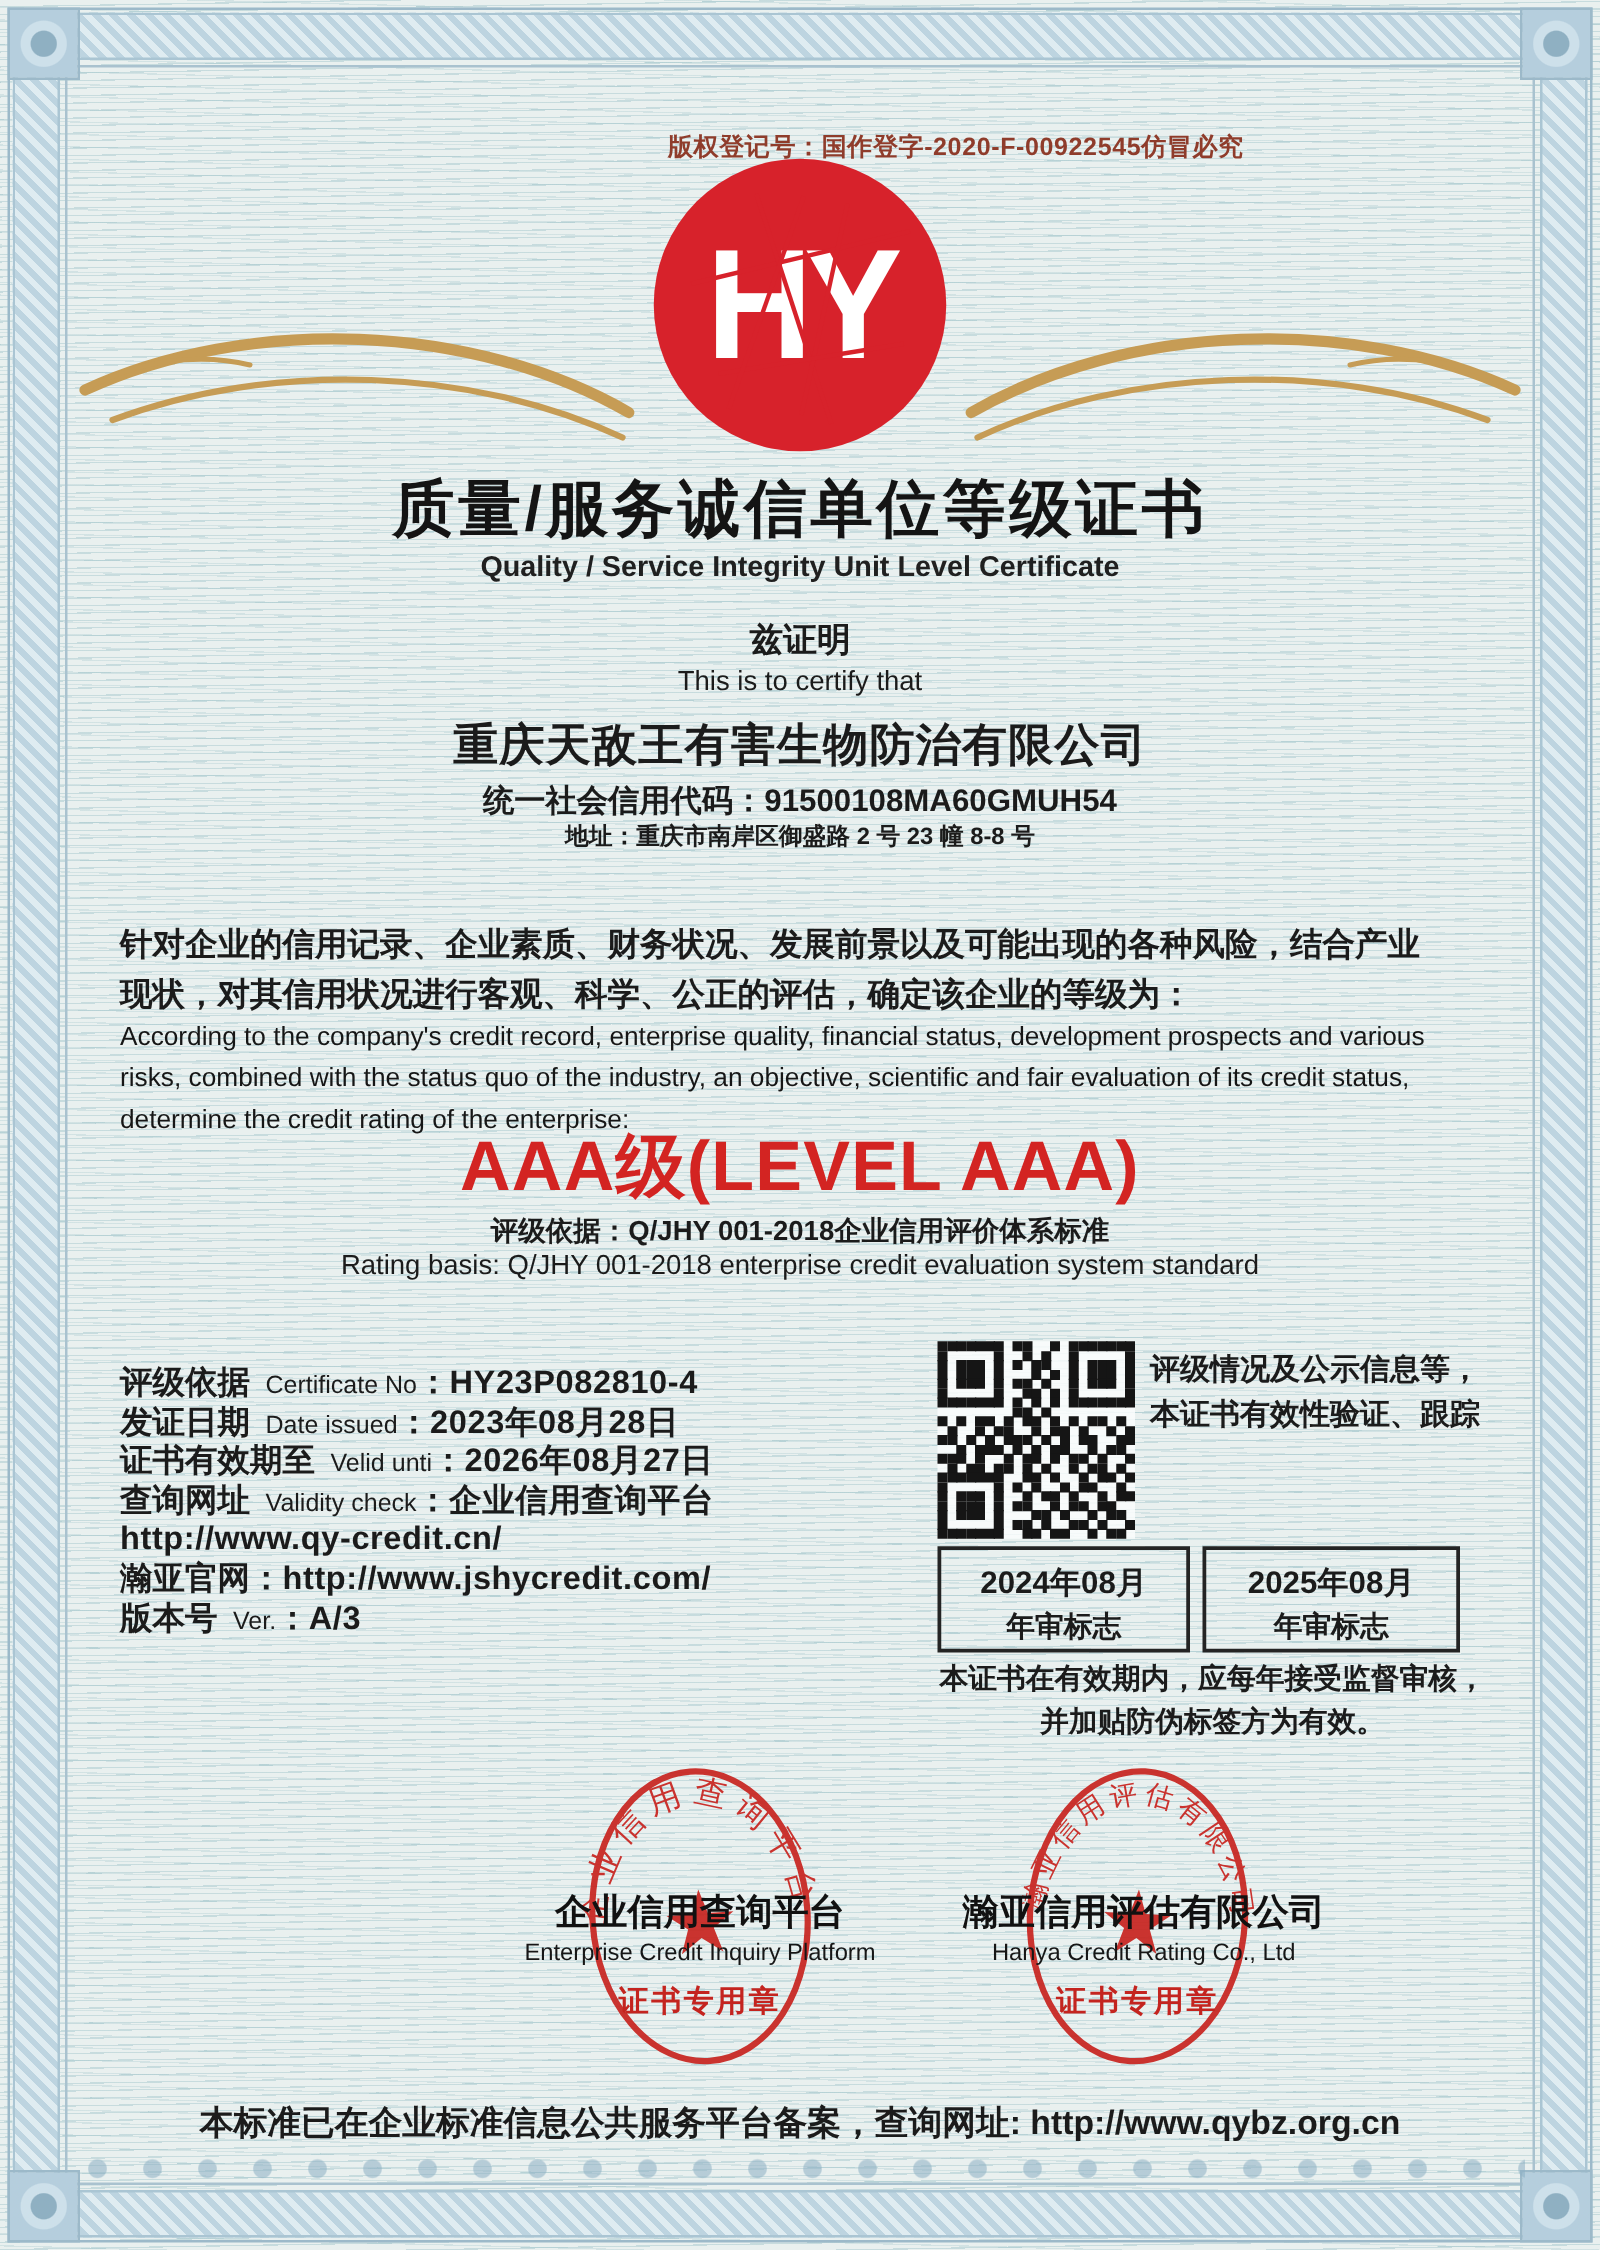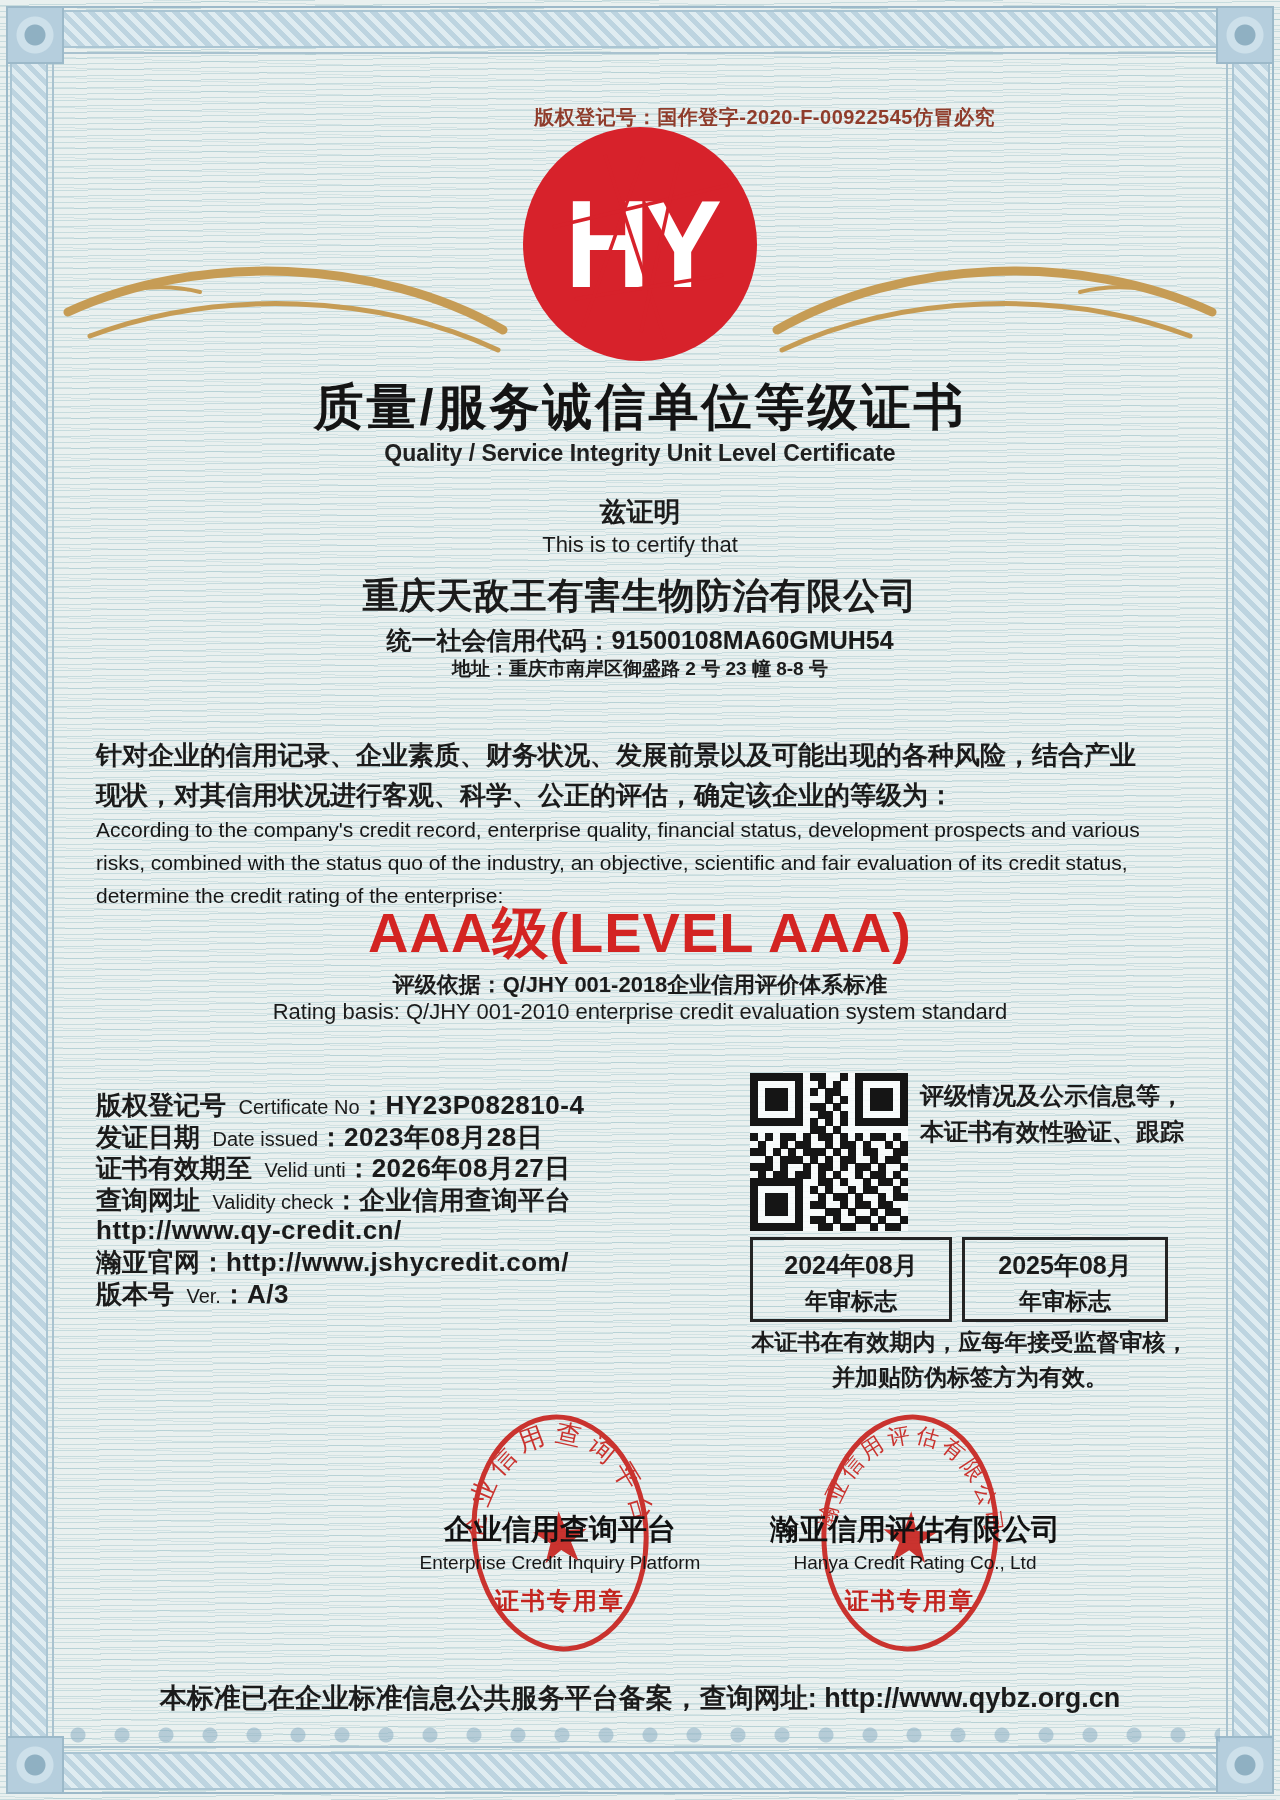--- a/index.html
+++ b/index.html
@@ -137,24 +137,24 @@
 <div class="a ctr addr-line">地址：重庆市南岸区御盛路 2 号 23 幢 8-8 号</div>
 
 <div class="a para-cn p-cn1">针对企业的信用记录、企业素质、财务状况、发展前景以及可能出现的各种风险，结合产业</div>
 <div class="a para-cn p-cn2">现状，对其信用状况进行客观、科学、公正的评估，确定该企业的等级为：</div>
 <div class="a para-en p-en1">According to the company's credit record, enterprise quality, financial status, development prospects and various</div>
 <div class="a para-en p-en2">risks, combined with the status quo of the industry, an objective, scientific and fair evaluation of its credit status,</div>
 <div class="a para-en p-en3">determine the credit rating of the enterprise:</div>
 
 <div class="a ctr level">AAA级(LEVEL AAA)</div>
 <div class="a ctr basis-cn">评级依据：Q/JHY 001-2018企业信用评价体系标准</div>
-<div class="a ctr basis-en">Rating basis: Q/JHY 001-2010 enterprise credit evaluation system standard</div>
+<div class="a ctr basis-en">Rating basis: Q/JHY 001-2018 enterprise credit evaluation system standard</div>
 
 <div class="a info-line il0">
-  <span class="lbl-cn">版权登记号</span>
+  <span class="lbl-cn">评级依据</span>
   <span class="lbl-en">Certificate No</span><span class="sep">：</span><span class="val">HY23P082810-4</span>
 </div>
 <div class="a info-line il1">
   <span class="lbl-cn">发证日期</span>
   <span class="lbl-en">Date issued</span><span class="sep">：</span><span class="val">2023年08月28日</span>
 </div>
 <div class="a info-line il2">
   <span class="lbl-cn">证书有效期至</span>
   <span class="lbl-en">Velid unti</span><span class="sep">：</span><span class="val">2026年08月27日</span>
 </div>

